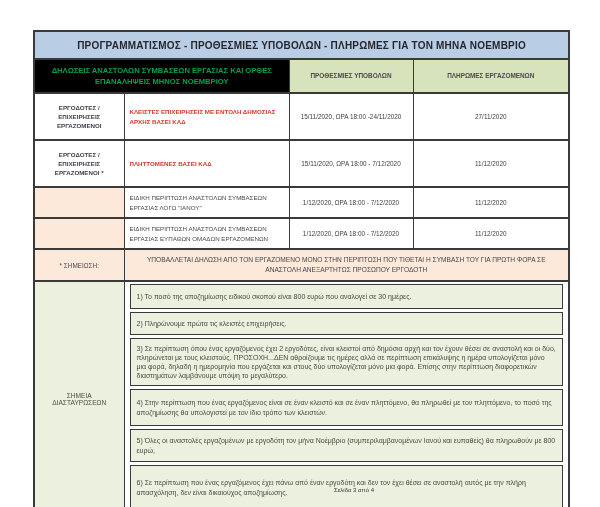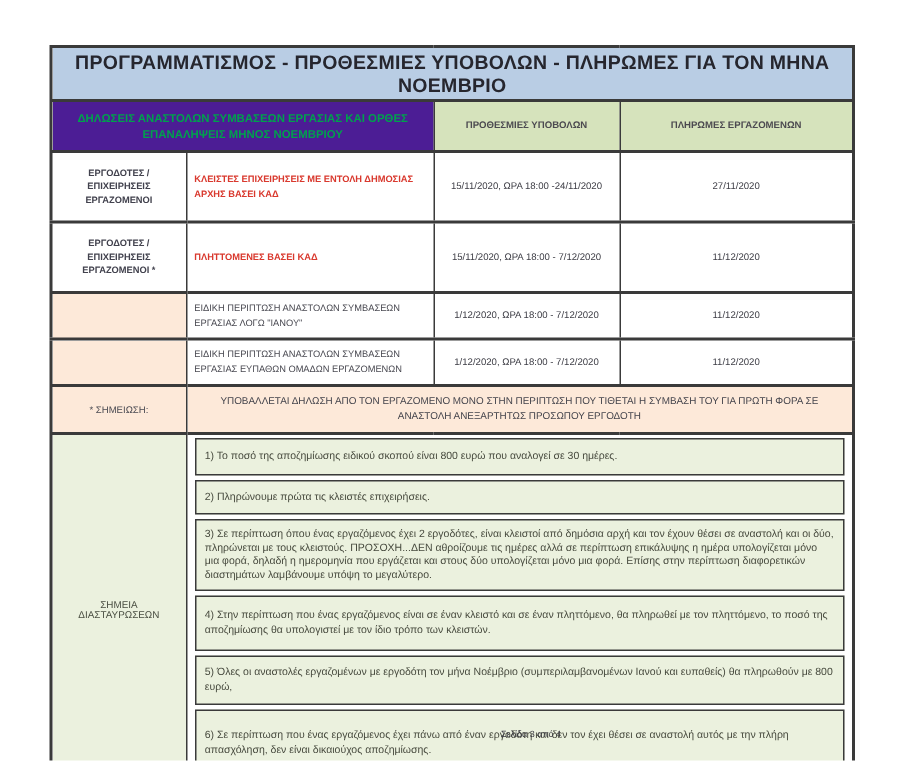--- a/index.html
+++ b/index.html
@@ -19,24 +19,24 @@
     vertical-align:middle;padding:2px 5px;overflow:hidden;
   }
   td.thin-top{border-top:1px solid #3a3a3a;}
   .col-who{width:90px;}
   .col-cat{width:165px;}
   .col-dead{width:124px;}
   .col-pay{width:156px;}
 
   .title-cell{
     background:#b9cde4;height:22px;text-align:center;
-    font-weight:bold;font-size:13px;letter-spacing:.2px;color:#26262e;
+    font-weight:bold;font-size:10px;letter-spacing:.2px;color:#26262e;
   }
   .hdr-decl{
-    background:#4c1d95;height:28px;text-align:center;
+    background:#000000;height:28px;text-align:center;
     color:#00a14d;font-weight:bold;font-size:7.6px;line-height:1.45;
   }
   .hdr-small{
     background:#d6e3bc;text-align:center;color:#4c4a50;
     font-weight:bold;font-size:6.4px;line-height:1.4;
   }
   .who-cell{
     height:41px;text-align:center;font-weight:bold;font-size:6.2px;
     color:#42424e;line-height:1.5;background:#ffffff;
   }

